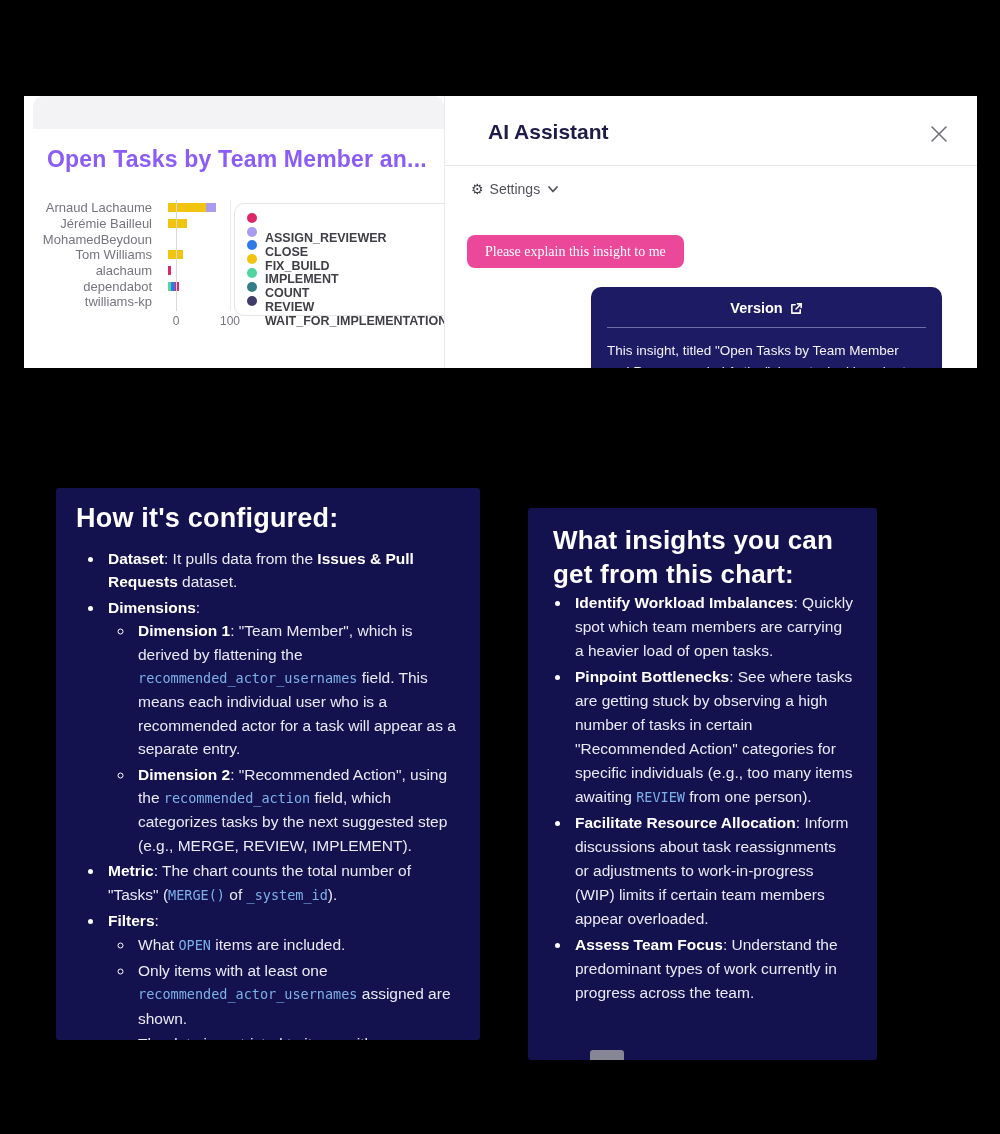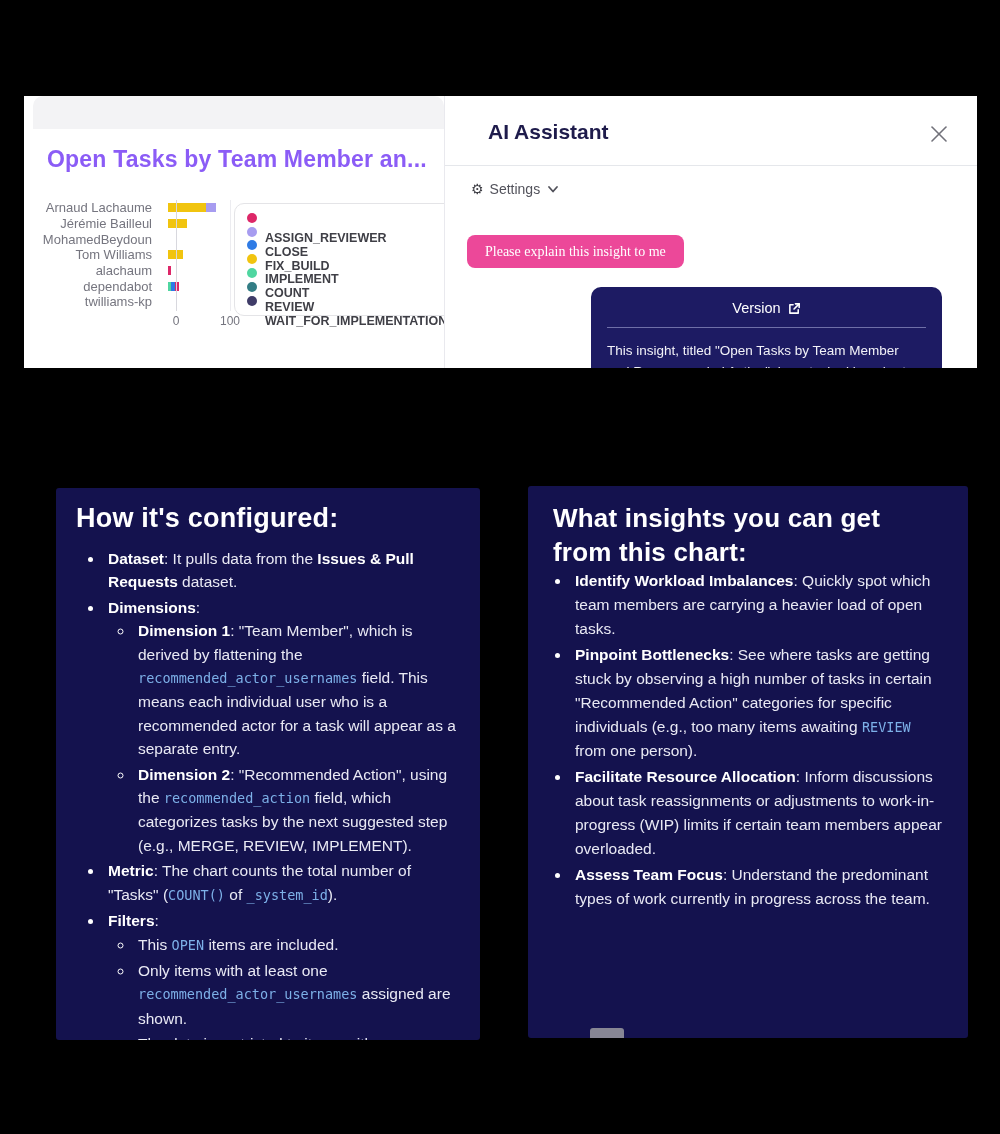--- a/index.html
+++ b/index.html
@@ -28,28 +28,28 @@
   
   #ai-panel{left:420px;top:0;width:532px;height:272px;background:#fff;border-left:1px solid #e9e9ee;overflow:hidden;}
   .ai-title{left:43px;top:24px;font-size:21px;font-weight:bold;color:#1e1b4b;}
   .close-btn{left:482px;top:26px;width:24px;height:24px;cursor:pointer;color:#71717a;}
   .ai-divider{left:0;top:69px;width:532px;height:1px;background:#e5e7eb;}
   .settings-row{left:26px;top:85px;display:flex;align-items:center;gap:6px;cursor:pointer;}
   .gear-icon{font-size:14px;color:#3f3f46;line-height:1;}
   .settings-label{font-size:14px;color:#52525b;}
   .explain-btn{left:22px;top:139px;height:33px;padding:0 18px;background:#ec4899;border:none;border-radius:8px;color:#fff;font-size:14px;font-family:Liberation Serif, serif;cursor:pointer;}
   .version-card{left:146px;top:191px;width:351px;height:130px;background:#1d1b63;border-radius:10px;padding-top:10px;box-sizing:border-box;}
-  .version-head{text-align:center;color:#fff;font-size:14.5px;display:flex;justify-content:center;align-items:center;gap:7px;height:22px;cursor:pointer;}
+  .version-head{text-align:center;color:#fff;font-size:14.5px;display:flex;justify-content:center;align-items:center;gap:7px;height:22px;cursor:pointer;font-weight:bold;}
   .version-divider{margin:8px 16px 0 16px;height:1px;background:#6f6fa8;}
   .version-body{margin:12px 16px 0 16px;font-size:13.5px;line-height:21px;color:#f2f2f8;}
 
   
   .dark-card{background:#14124e;overflow:hidden;box-sizing:border-box;color:#e9e9f4;border-radius:3px;}
   #config-card{left:56px;top:488px;width:424px;height:552px;padding:13px 18px 0 20px;}
-  #insights-card{left:528px;top:486px;width:440px;height:552px;padding:15px 24px 0 25px;}
+  #insights-card{left:528px;top:508px;width:349px;height:552px;padding:15px 24px 0 25px;}
   .card-h{margin:0;font-size:26px;line-height:34px;font-weight:bold;color:#fff;letter-spacing:.2px;}
   #config-card .card-h{font-size:27px;}
   .intro{margin:13px 0 20px 0;font-size:15.5px;line-height:24px;color:#e9e9f4;}
   ul.main{margin:12px 0 0 0;padding-left:28px;font-size:15.5px;line-height:23.4px;}
   #insights-card ul.main{padding-left:18px;margin-top:0;font-size:15.5px;line-height:24px;}
   ul.main li{margin:0 0 2px 0;padding-left:4px;}
   ul.main li::marker,ul.sub li::marker{color:#fff;}
   ul.sub{list-style-type:circle;margin:0;padding-left:26px;}
   .b{font-weight:bold;color:#fff;}
   .code{font-family:"DejaVu Sans Mono",monospace;font-size:13.5px;color:#7db0e8;}
@@ -185,23 +185,23 @@
 </div>
 
 <div class="abs dark-card" id="config-card">
   <h2 class="card-h">How it's configured:</h2>
   <ul class="main">
       <li><span class="b">Dataset</span><span>: It pulls data from the </span><span class="b">Issues &amp; Pull Requests</span><span> dataset.</span></li>
       <li><span class="b">Dimensions</span><span>:</span><ul class="sub">
           <li><span class="b">Dimension 1</span><span>: "Team Member", which is derived by flattening the </span><span class="code">recommended_actor_usernames</span><span> field. This means each individual user who is a recommended actor for a task will appear as a separate entry.</span></li>
           <li><span class="b">Dimension 2</span><span>: "Recommended Action", using the </span><span class="code">recommended_action</span><span> field, which categorizes tasks by the next suggested step (e.g., MERGE, REVIEW, IMPLEMENT).</span></li>
         </ul></li>
-      <li><span class="b">Metric</span><span>: The chart counts the total number of "Tasks" (</span><span class="code">COUNT()</span><span> of </span><span class="code">_system_id</span><span>).</span></li>
+      <li><span class="b">Metric</span><span>: The chart counts the total number of "Tasks" (</span><span class="code">MERGE()</span><span> of </span><span class="code">_system_id</span><span>).</span></li>
       <li><span class="b">Filters</span><span>:</span><ul class="sub">
-          <li><span>This </span><span class="code">OPEN</span><span> items are included.</span></li>
+          <li><span>What </span><span class="code">OPEN</span><span> items are included.</span></li>
           <li><span>Only items with at least one </span><span class="code">recommended_actor_usernames</span><span> assigned are shown.</span></li>
           <li><span>The data is restricted to items with </span></li>
         </ul></li>
     </ul>
 </div>
 
 <div class="abs dark-card" id="insights-card">
   <h2 class="card-h">What insights you can get from this chart:</h2>
   <ul class="main">
       <li><span class="b">Identify Workload Imbalances</span><span>: Quickly spot which team members are carrying a heavier load of open tasks.</span></li>

